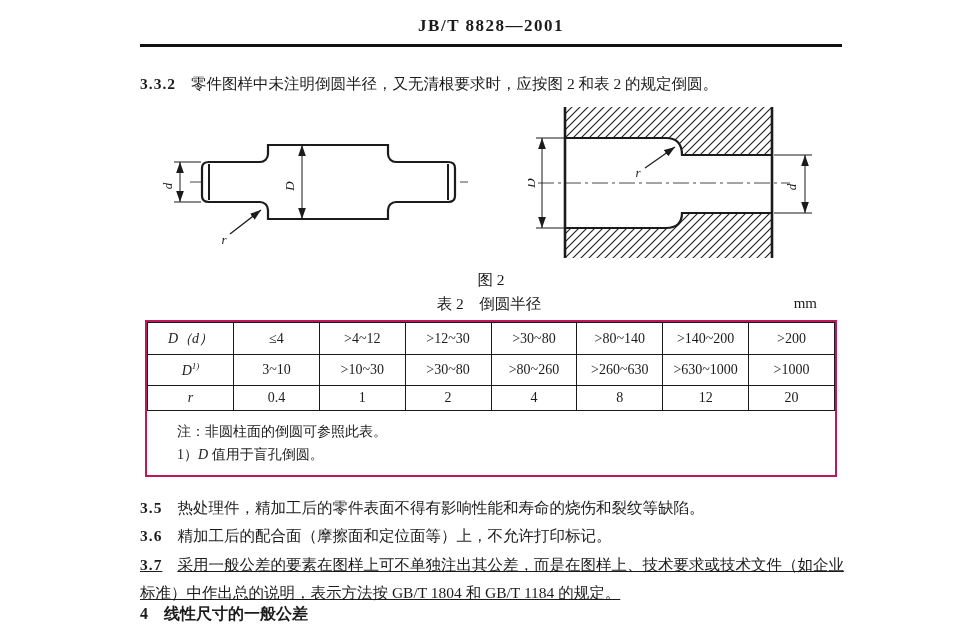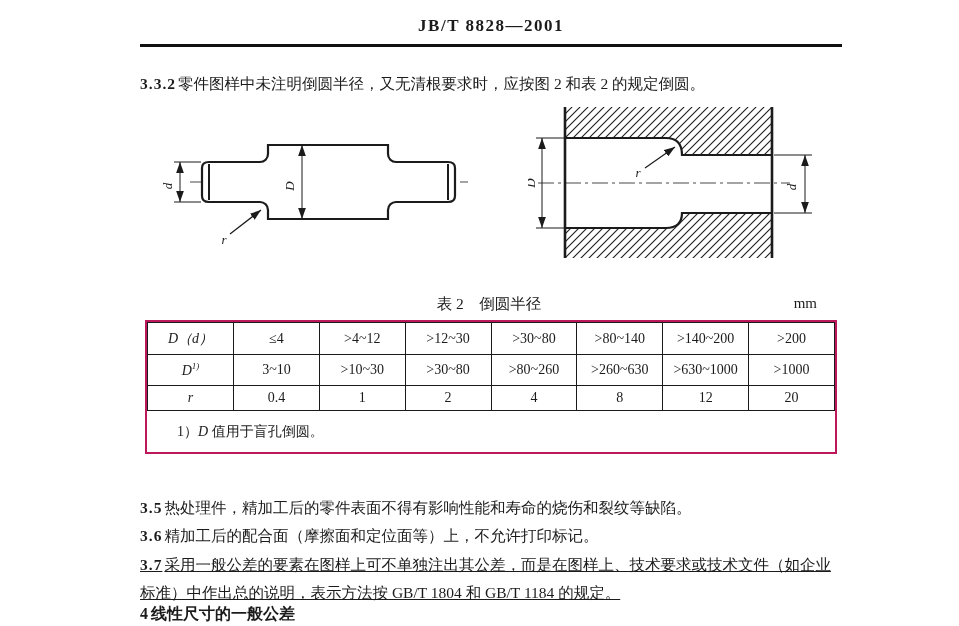--- a/index.html
+++ b/index.html
@@ -5,21 +5,21 @@
   html,body{margin:0;padding:0;background:#e8e8e8;}
   .page{
     position:relative;width:959px;height:626px;background:#ffffff;overflow:hidden;
     font-family:"Liberation Serif","DejaVu Serif",serif;color:#1b1b1b;
   }
   .abs{position:absolute;}
   .std-header{top:16px;left:140px;width:702px;text-align:center;font-weight:bold;
     font-size:17px;letter-spacing:1.5px;}
   .header-rule{top:44px;left:140px;width:702px;height:3px;background:#111;}
   .clause{font-size:15.5px;line-height:21px;width:710px;left:140px;}
-  .cnum{font-weight:bold;letter-spacing:1px;margin-right:2px;}
+  .cnum{font-weight:bold;letter-spacing:1px;margin-right:15px;}
   .c332{top:73px;}
   .c34{top:469px;}
   .c35{top:497px;}
   .c36{top:525px;}
   .c37{top:551px;line-height:27.5px;width:704px;text-decoration:underline;}
   .c4{top:603px;font-weight:bold;font-size:16px;}
   .fig-caption{top:270px;left:140px;width:702px;text-align:center;font-size:15.5px;}
   .tbl-caption-row{top:294px;left:145px;width:688px;font-size:15.5px;text-align:center;}
   .unit{position:absolute;right:16px;top:1px;font-size:15px;}
   .tbl-wrap{top:320px;left:145px;width:688px;border:2px solid #be185d;background:#fff;}
@@ -99,20 +99,21 @@
 
     <line x1="246" y1="60" x2="284" y2="60" stroke="#1b1b1b" stroke-width="1"></line>
     <line x1="246" y1="118" x2="284" y2="118" stroke="#1b1b1b" stroke-width="1"></line>
     <line x1="277" y1="60" x2="277" y2="118" stroke="#1b1b1b" stroke-width="1" marker-start="url(#arrR)" marker-end="url(#arrR)"></line>
     <text x="268" y="92" text-anchor="middle" transform="rotate(-90 268 92)">d</text>
 
     <line x1="117" y1="73" x2="147" y2="52" stroke="#1b1b1b" stroke-width="1.2" marker-end="url(#arrR)"></line>
     <text x="110" y="82" text-anchor="middle">r</text>
   </svg>
 
+  <div class="abs fig-caption">图 2</div>
 
   <div class="abs tbl-caption-row">
     <span>表 2　倒圆半径</span>
     <span class="unit">mm</span>
   </div>
 
   <div class="abs tbl-wrap">
     <table class="fillet">
       <colgroup>
         <col style="width:86px">
@@ -151,20 +152,21 @@
         <td>1</td>
         <td>2</td>
         <td>4</td>
         <td>8</td>
         <td>12</td>
         <td>20</td>
       </tr>
     </tbody>
       </table>
     <div class="notes">
+      <div class="note-line">注：非圆柱面的倒圆可参照此表。</div>
       <div class="note-line">
         <span>1）</span><span class="ital">D</span><span> 值用于盲孔倒圆。</span>
       </div>
     </div>
   </div>
 
   <div class="abs clause c35">
     <span class="cnum">3.5</span><span>热处理件，精加工后的零件表面不得有影响性能和寿命的烧伤和裂纹等缺陷。</span>
   </div>
   <div class="abs clause c36">

